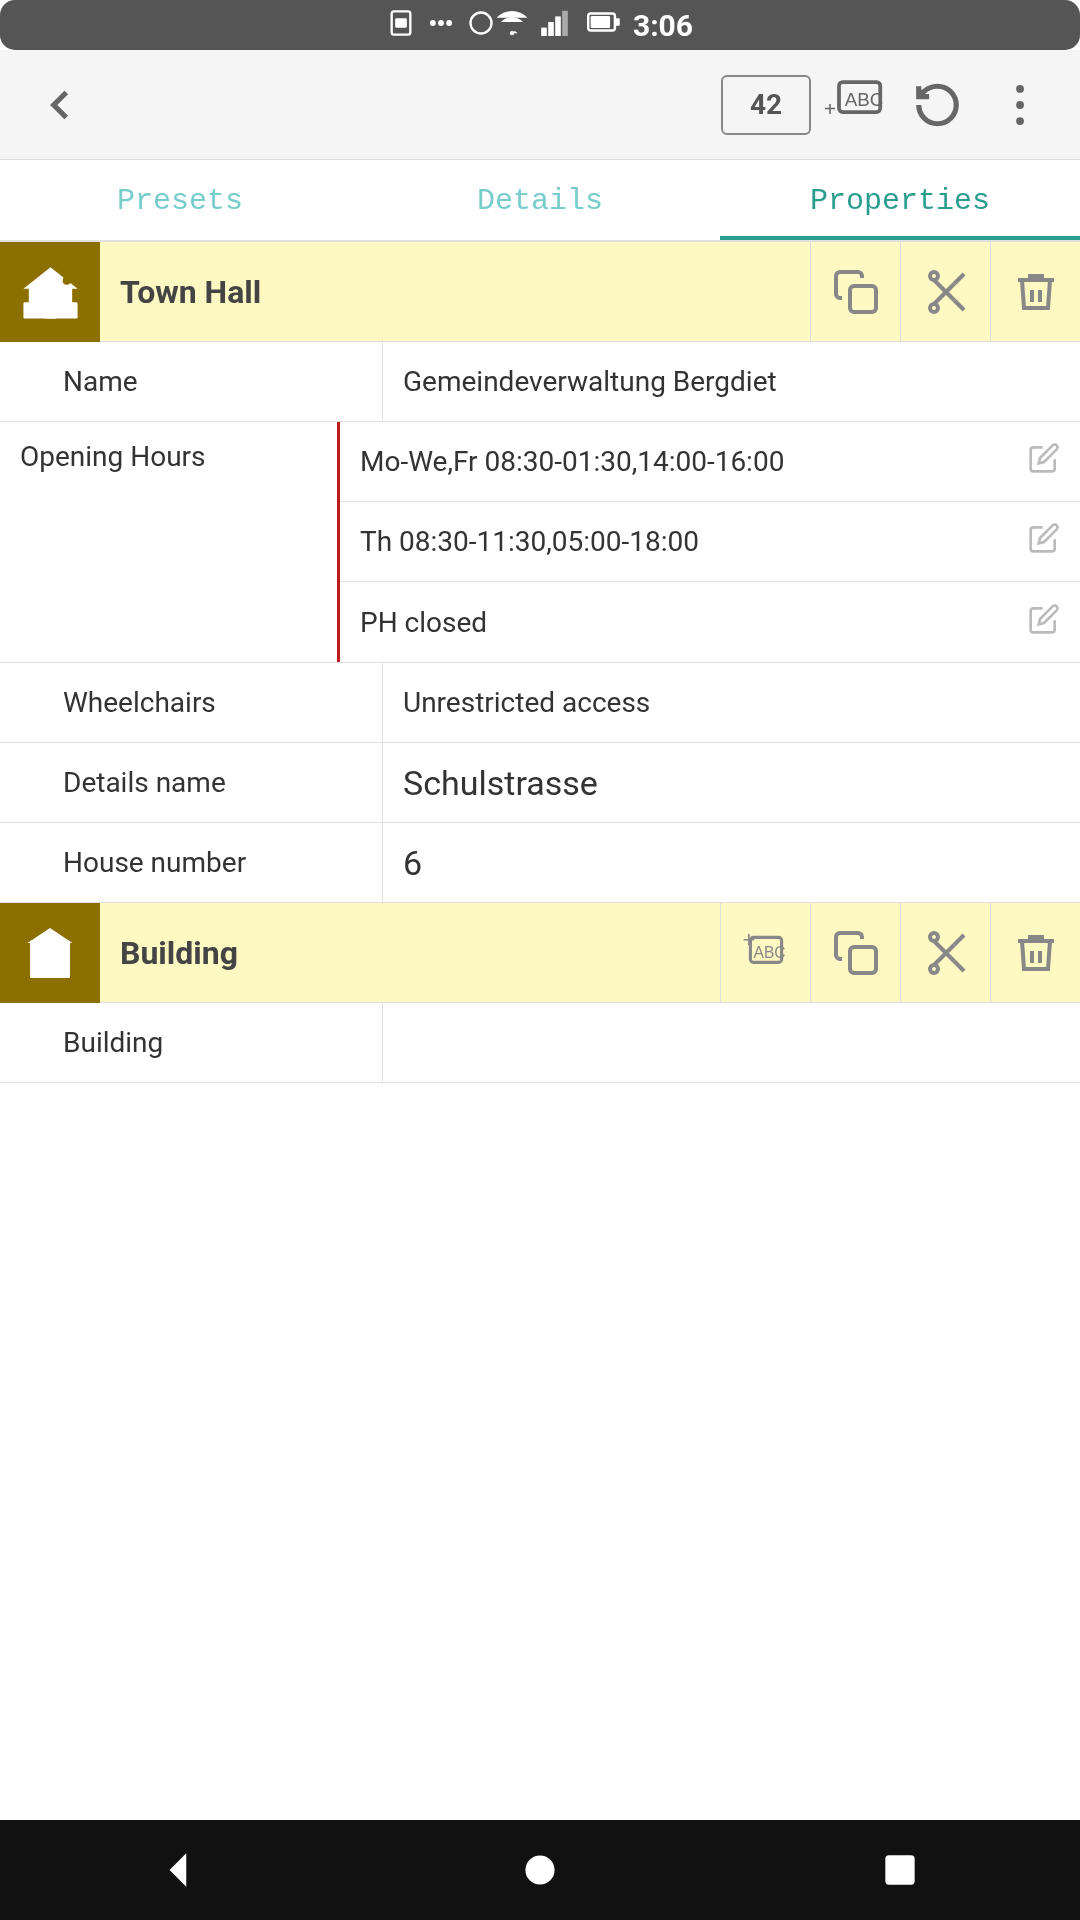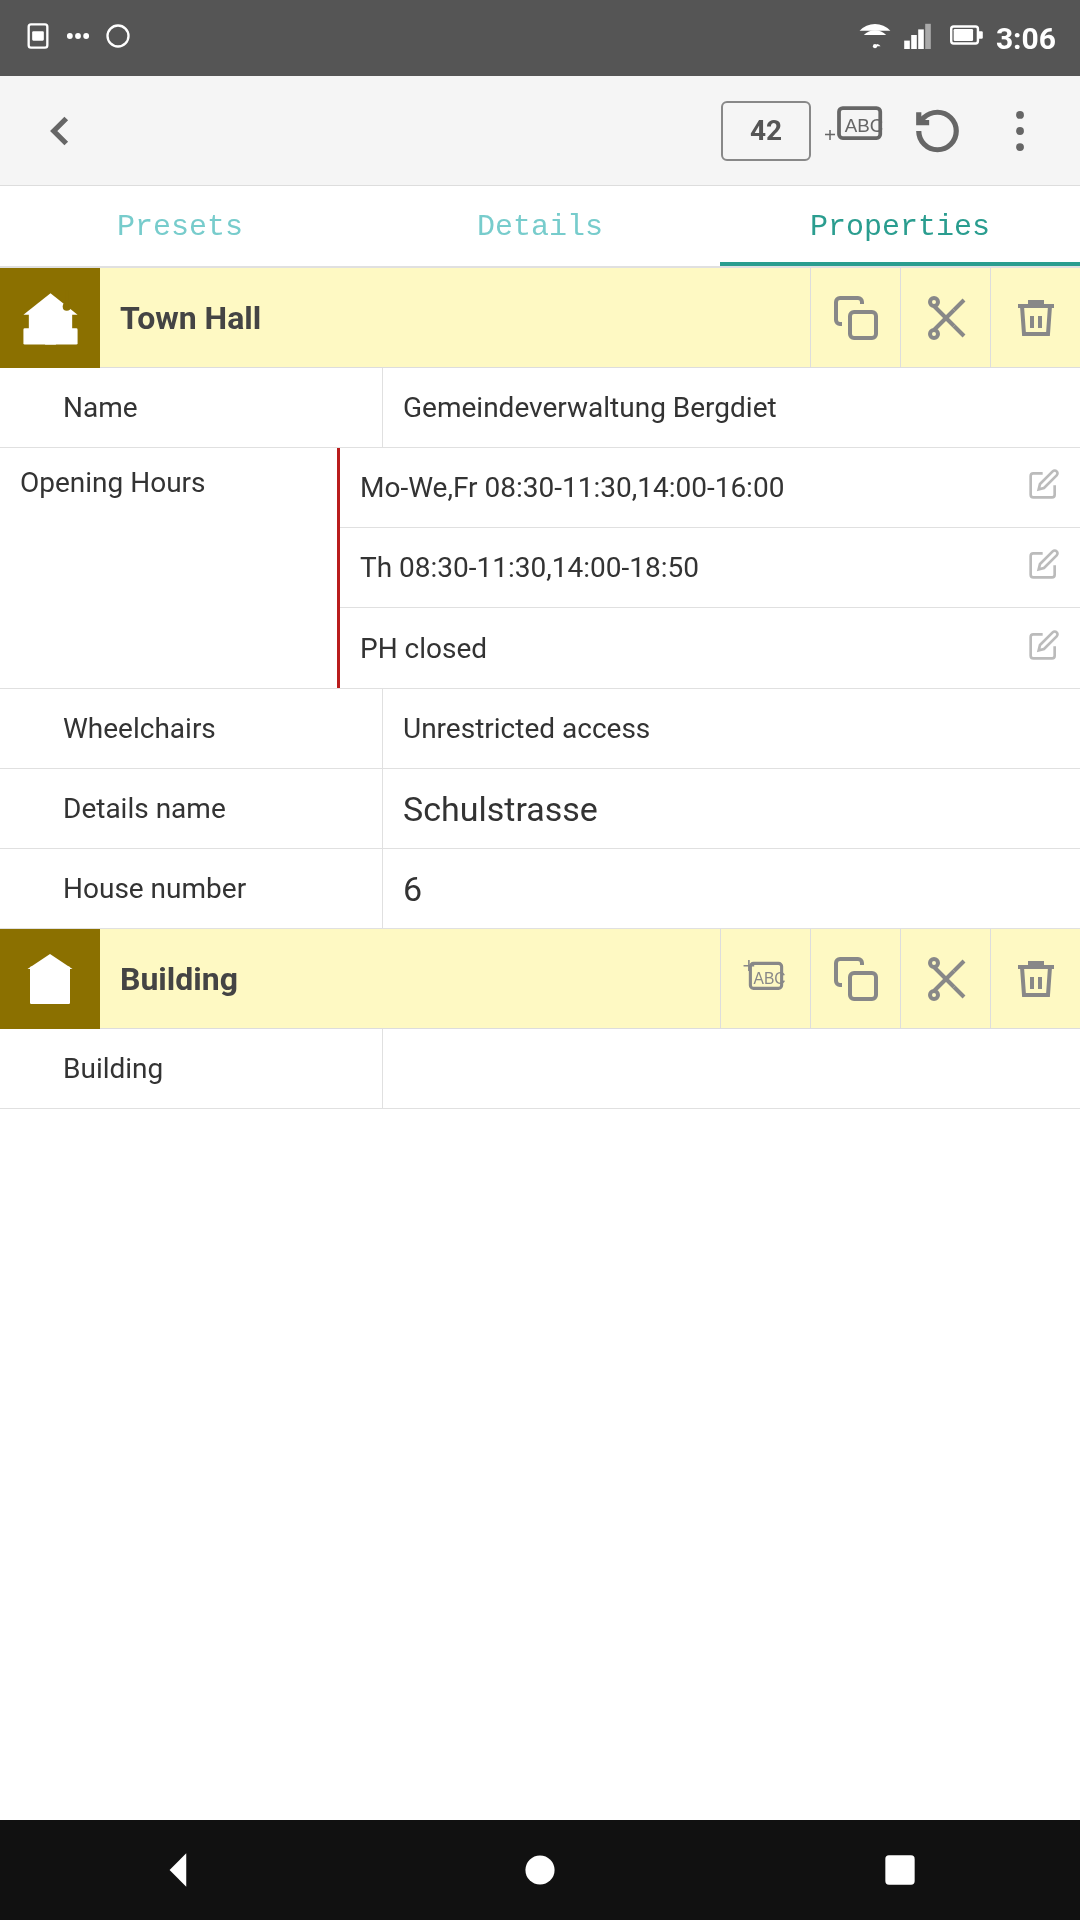--- a/index.html
+++ b/index.html
@@ -8,26 +8,27 @@
       font-family: 'Roboto', Arial, sans-serif;
       background: #fff;
       width: 1080px;
       min-height: 1920px;
       overflow-x: hidden;
     }
 
     
     .status-bar {
       background: #555;
-      height: 76px;
-      display: flex;
-      align-items: center;
-      justify-content: space-between;
+      height: 50px;
+      display: flex;
+      align-items: center;
+      justify-content: center;
       padding: 0 24px;
       color: white;
+      border-radius: 15px;
     }
     .status-bar-left {
       display: flex;
       align-items: center;
       gap: 12px;
     }
     .status-bar-right {
       display: flex;
       align-items: center;
       gap: 12px;
@@ -377,30 +378,30 @@
       <span>Gemeindeverwaltung Bergdiet</span>
     </div>
   </div>
 
   <div class="opening-hours-container">
     <div class="oh-label">
       <span>Opening Hours</span>
     </div>
     <div class="oh-values">
       <div class="oh-value-row">
-        <span>Mo-We,Fr 08:30-11:30,14:00-16:00</span>
+        <span>Mo-We,Fr 08:30-01:30,14:00-16:00</span>
         <span class="edit-icon">
           <svg width="32" height="32" viewBox="0 0 24 24" fill="none" stroke="#bbb" stroke-width="2">
               <path d="M11 4H4a2 2 0 0 0-2 2v14a2 2 0 0 0 2 2h14a2 2 0 0 0 2-2v-7"></path>
               <path d="M18.5 2.5a2.121 2.121 0 0 1 3 3L12 15l-4 1 1-4 9.5-9.5z"></path>
             </svg>
         </span>
       </div>
       <div class="oh-value-row">
-        <span>Th 08:30-11:30,14:00-18:50</span>
+        <span>Th 08:30-11:30,05:00-18:00</span>
         <span class="edit-icon">
           <svg width="32" height="32" viewBox="0 0 24 24" fill="none" stroke="#bbb" stroke-width="2">
               <path d="M11 4H4a2 2 0 0 0-2 2v14a2 2 0 0 0 2 2h14a2 2 0 0 0 2-2v-7"></path>
               <path d="M18.5 2.5a2.121 2.121 0 0 1 3 3L12 15l-4 1 1-4 9.5-9.5z"></path>
             </svg>
         </span>
       </div>
       <div class="oh-value-row">
         <span>PH closed</span>
         <span class="edit-icon">

